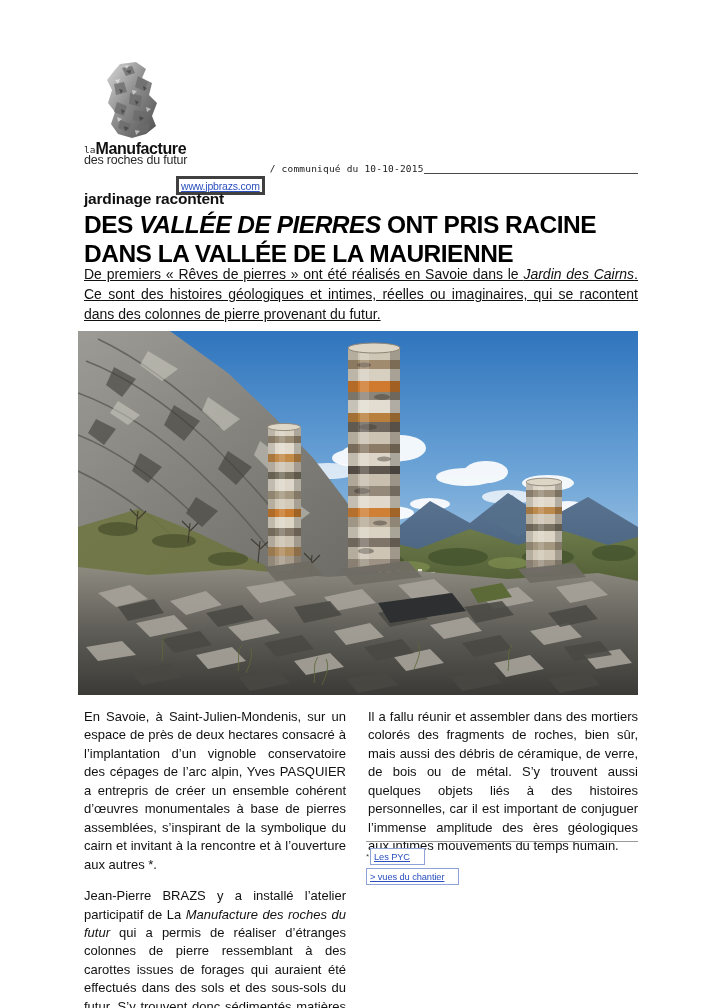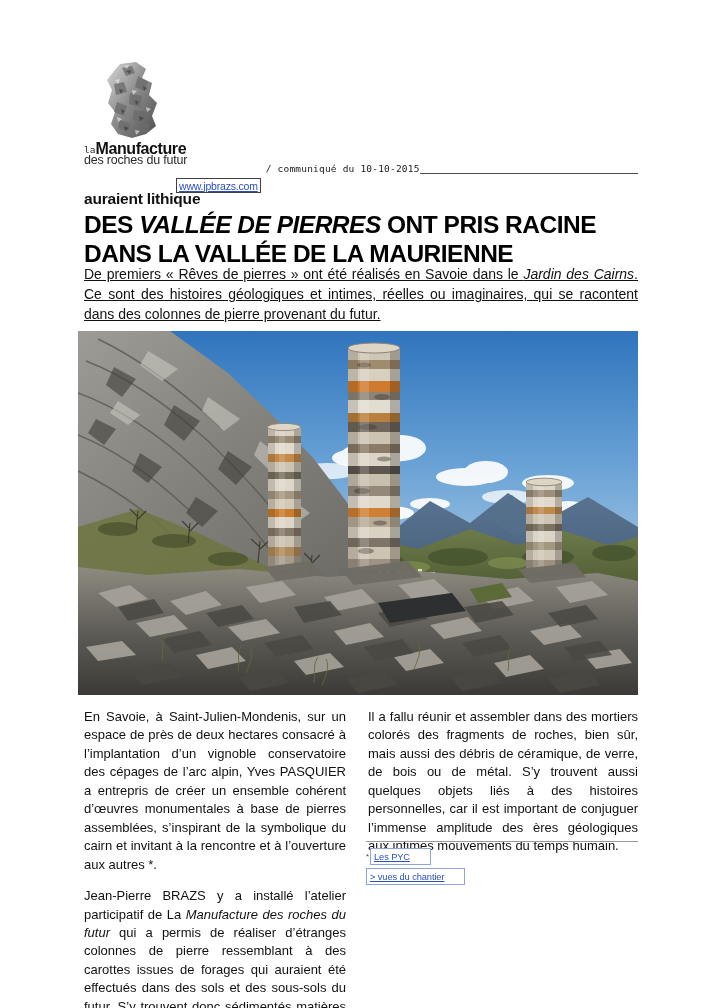--- a/index.html
+++ b/index.html
@@ -81,21 +81,21 @@
     position: absolute;
     left: 176px;
     top: 160px;
     width: 462px;
     height: 16px;
     white-space: nowrap;
     display: flex;
     align-items: center;
   }
   .url-box {
-    border: 1px solid #404040;
+    border: 3px solid #404040;
     padding: 0px 2px 0px 2px;
     line-height: 12px;
     height: 13px;
     display: inline-flex;
     align-items: center;
     background: #ffffff;
     margin-top: 35px;
   }
   .url-link {
     color: #2b4fbe;
@@ -204,21 +204,21 @@
     margin-bottom: 4px;
   }
   .link-row {
     display: block;
     margin-bottom: 1px;
     white-space: nowrap;
   }
   .link-chip {
     display: inline-block;
     border: 1px solid #8fa3d8;
-    padding: 0px 20px 1px 3px;
+    padding: 0px 14px 1px 3px;
     line-height: 11px;
     background: #ffffff;
   }
   .link-chip a,
   .link-chip span.lk {
     color: #2b4fbe;
     text-decoration: underline;
     font-family: "Liberation Sans", sans-serif;
     font-size: 9.3px;
     letter-spacing: -0.1px;
@@ -285,21 +285,21 @@
   </div>
 
   <div class="urlbar">
     <span class="url-box">
       <span class="url-link">www.jpbrazs.com</span>
     </span>
     <span class="communique">/ communiqué du 10-10-2015</span>
     <span class="rule-tail"></span>
   </div>
 
-  <div class="kicker">auraient lithique</div>
+  <div class="kicker">jardinage racontent</div>
 
   <div class="headline">
     <span>DES </span><span class="it">VALLÉE DE PIERRES</span><span> ONT PRIS RACINE</span><br>
     <span>DANS LA VALLÉE DE LA MAURIENNE</span>
   </div>
 
   <div class="intro">
     <span>De premiers « Rêves de pierres » ont été réalisés en Savoie dans le </span><em>Jardin des Cairns</em><span>. Ce sont des histoires géologiques et intimes, réelles ou imaginaires, qui se racontent dans des colonnes de pierre provenant du futur.</span>
   </div>
 

